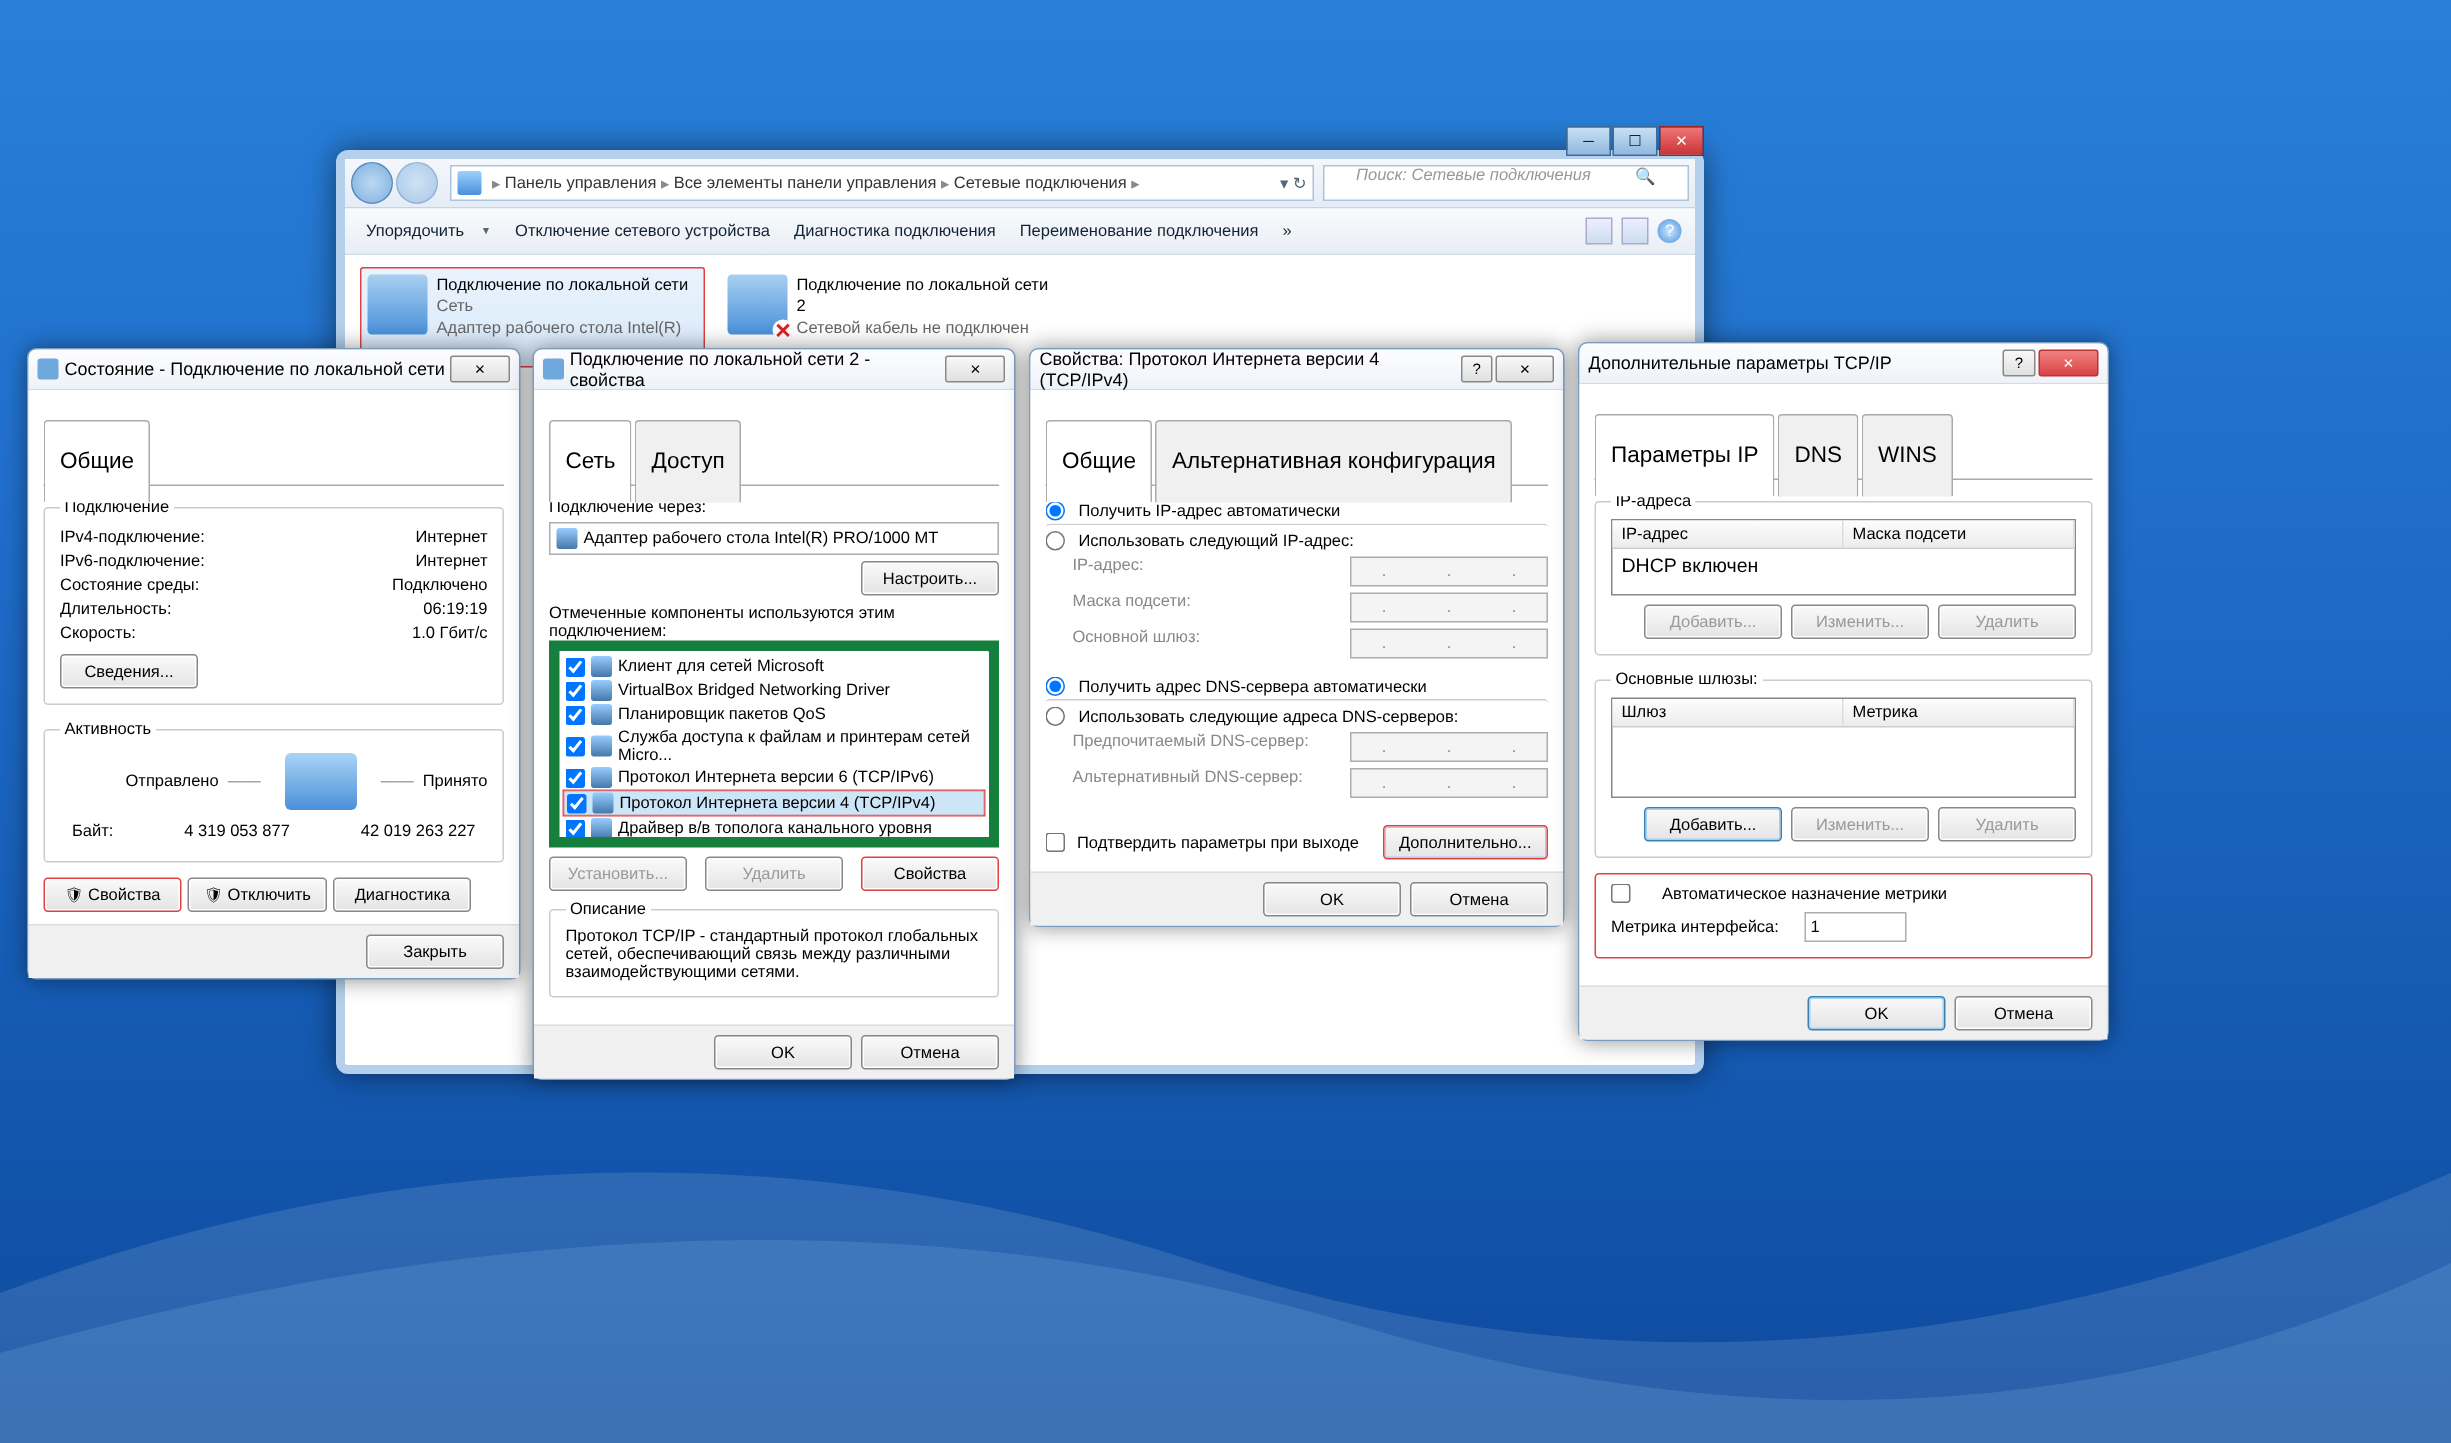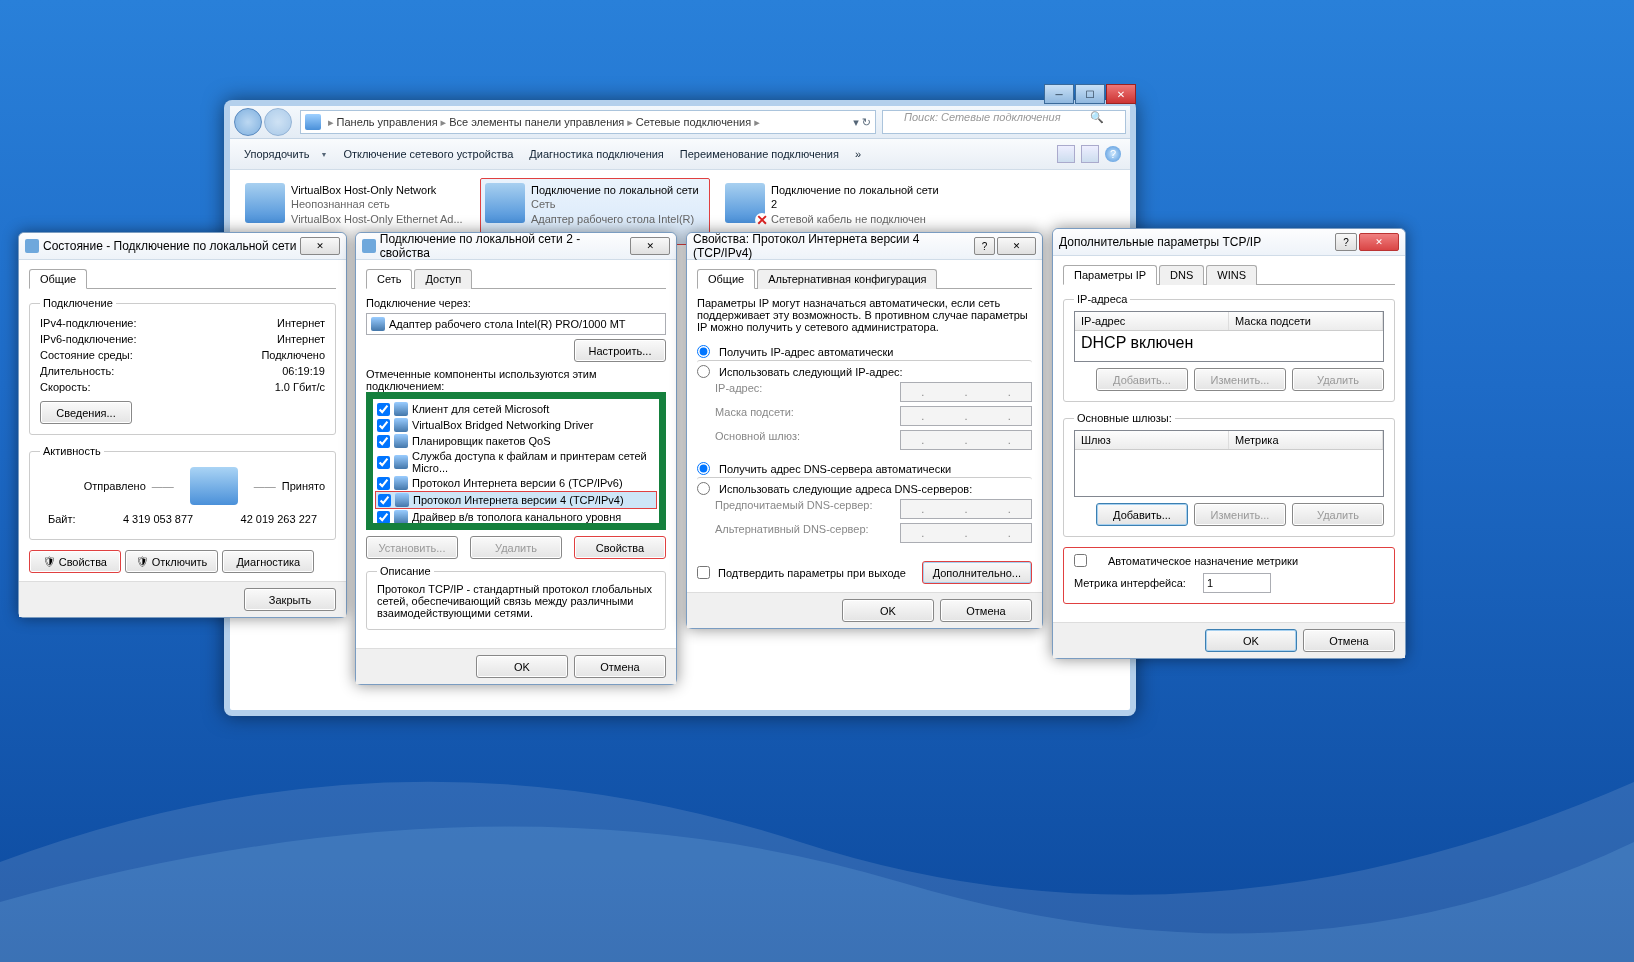--- a/index.html
+++ b/index.html
@@ -30,42 +30,42 @@
 .coninfo{font-size:11px;line-height:1.3}
 .coninfo .l1{color:#000}
 .coninfo .l2,.coninfo .l3{color:#666}
 .dlg{position:absolute;background:#fff;border:1px solid #7a9cc1;border-radius:6px;box-shadow:0 0 15px rgba(0,0,0,.45)}
 .dlg-title{height:26px;background:linear-gradient(#fdfdfe,#eef3f9);border-bottom:1px solid #d0dce8;display:flex;align-items:center;padding:0 6px;font-size:12px;border-radius:6px 6px 0 0}
 .dlg-title .tspace{flex:1}
 .dlg-title .dclose{width:38px;height:16px;border:1px solid #888;border-radius:2px;background:linear-gradient(#f8f8f8,#e0e0e0);display:flex;align-items:center;justify-content:center;font-size:9px}
 .dlg-title .dhelp{width:20px;height:16px;border:1px solid #888;border-radius:2px;background:linear-gradient(#f8f8f8,#e0e0e0);display:flex;align-items:center;justify-content:center;font-size:10px;margin-right:2px}
 .dlg-body{padding:8px 10px;background:#fff}
 .tabs{display:flex;border-bottom:1px solid #aaa;margin-bottom:8px}
-.tab{padding:3px 10px;border:1px solid #aaa;border-bottom:none;background:#f0f0f0;margin-right:2px;border-radius:3px 3px 0 0;font-size:11px;position:relative;top:1px}
+.tab{padding:18px 10px;border:1px solid #aaa;border-bottom:none;background:#f0f0f0;margin-right:2px;border-radius:3px 3px 0 0;font-size:15px;position:relative;top:12px}
 .tab.active{background:#fff;border-bottom:1px solid #fff}
 fieldset{border:1px solid #ccc;border-radius:3px;margin:4px 0 10px;padding:6px 10px 10px}
 legend{font-size:11px;padding:0 3px}
 .row{display:flex;justify-content:space-between;padding:2px 0;font-size:11px}
 .btn{display:inline-flex;align-items:center;justify-content:center;min-width:70px;height:21px;padding:0 10px;border:1px solid #888;border-radius:3px;background:linear-gradient(#fafafa,#e4e4e4);font-size:11px;color:#000;box-shadow:inset 0 0 0 1px #fff}
 .btn.hl{border:1px solid #3c7fb1;box-shadow:0 0 0 1px #a5d0f0 inset}
 .btn.shield::before{content:"🛡";margin-right:3px;font-size:10px}
 .redbox{border:1px solid #e04040!important}
 .footer{display:flex;justify-content:flex-end;gap:6px;padding:6px 10px;background:#f0f0f0;border-top:1px solid #ddd}
 .checklist{border:7px solid #15803d;height:120px;overflow:auto;padding:2px;background:#fff}
 .checklist .ci{display:flex;align-items:center;gap:4px;padding:1px 2px;font-size:11px}
 .checklist .ci input{margin:0}
 .checklist .ci .cicon{width:14px;height:14px;background:linear-gradient(#9cf,#47a);border-radius:2px;flex-shrink:0}
 .checklist .ci.sel{background:#cde6f7;border:1px dotted #7da2ce}
 .ipbox{width:130px;height:18px;border:1px solid #abadb3;background:#f4f4f4;display:flex;align-items:center;justify-content:space-around;font-size:11px;color:#888}
 .radio{display:flex;align-items:center;gap:5px;padding:2px 0}
 input[type=checkbox],input[type=radio]{margin:0 4px 0 0}
 .tbl{border:1px solid #828790;background:#fff}
 .tbl .thdr{display:flex;background:linear-gradient(#fdfdfd,#ececec);border-bottom:1px solid #ccc;font-size:11px}
 .tbl .thdr>div{padding:3px 6px;border-right:1px solid #ddd}
-.tbl .tbody{min-height:24px;padding:3px 6px;font-size:16px}
+.tbl .tbody{min-height:24px;padding:3px 6px;font-size:13px}
 .activity-icon{width:48px;height:38px;background:linear-gradient(#aad4f5,#4a90d9);border-radius:4px;margin:0 10px}
 .disabled-txt{color:#888}
 .txtinput{border:1px solid #abadb3;height:18px;padding:0 3px;background:#fff;font-size:11px}
 </style>
 </head>
 <body>
 
 <div class="swoosh">
 <svg viewBox="0 0 1634 300" preserveAspectRatio="none">
 <path d="M0,200 Q400,50 800,180 T1634,120 L1634,300 L0,300 Z" fill="rgba(255,255,255,0.12)"></path>
@@ -109,28 +109,20 @@
     <div class="titem">Отключение сетевого устройства</div>
     <div class="titem">Диагностика подключения</div>
     <div class="titem">Переименование подключения</div>
     <div class="titem">»</div>
     <div class="spacer"></div>
     <div class="ticon2" style="border:1px solid #aac;background:linear-gradient(#eef,#cde)"></div>
     <div class="ticon2" style="border:1px solid #aac;background:linear-gradient(#eef,#cde)"></div>
     <div class="ticon2" style="border-radius:50%;background:radial-gradient(#cde8ff,#4a90d9);color:#fff;text-align:center;line-height:16px">?</div>
   </div>
   <div class="conlist">
-    <div class="conitem">
-      <div class="conicon"></div>
-      <div class="coninfo">
-        <div class="l1">VirtualBox Host-Only Network</div>
-        <div class="l2">Неопознанная сеть</div>
-        <div class="l3">VirtualBox Host-Only Ethernet Ad...</div>
-      </div>
-    </div>
     <div class="conitem sel redbox">
       <div class="conicon"></div>
       <div class="coninfo">
         <div class="l1">Подключение по локальной сети</div>
         <div class="l2">Сеть</div>
         <div class="l3">Адаптер рабочего стола Intel(R) ...</div>
       </div>
     </div>
     <div class="conitem">
       <div class="conicon x"></div>
@@ -281,21 +273,20 @@
     <span>Свойства: Протокол Интернета версии 4 (TCP/IPv4)</span>
     <span class="tspace"></span>
     <div class="dhelp">?</div>
     <div class="dclose">✕</div>
   </div>
   <div class="dlg-body">
     <div class="tabs">
       <div class="tab active">Общие</div>
       <div class="tab">Альтернативная конфигурация</div>
     </div>
-    <div style="margin-bottom:10px">Параметры IP могут назначаться автоматически, если сеть поддерживает эту возможность. В противном случае параметры IP можно получить у сетевого администратора.</div>
     <div class="radio">
         <input type="radio" checked="" style="">
         <span>Получить IP-адрес автоматически</span>
       </div>
     <fieldset style="border-top:1px solid #ccc;border-left:none;border-right:none;border-bottom:none;margin:0;padding:2px 0 8px">
     <div class="radio">
           <input type="radio" style="">
           <span>Использовать следующий IP-адрес:</span>
         </div>
     <div class="row" style="padding-left:18px">

